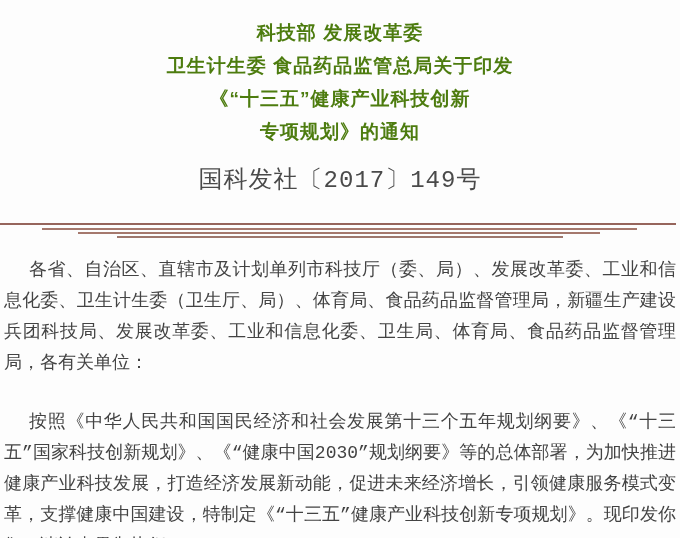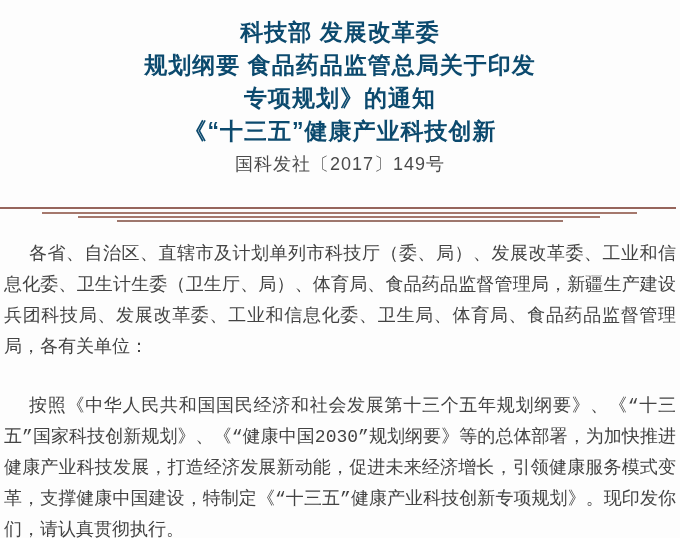--- a/index.html
+++ b/index.html
@@ -10,34 +10,35 @@
     height: 538px;
     background: #fdfdfd;
     overflow: hidden;
     font-family: "Liberation Sans", sans-serif;
   }
   .title-block {
     padding-top: 16px;
     text-align: center;
   }
   .title-line {
-    font-size: 23px;
+    font-size: 19px;
     line-height: 33px;
     font-weight: bold;
-    color: #0c4a6e;
+    color: #4d7c0f;
     letter-spacing: 1px;
   }
   .doc-number {
-    margin-top: 0;
+    margin-top: 16px;
     text-align: center;
-    font-size: 18px;
+    font-size: 24px;
     line-height: 33px;
     font-weight: normal;
     color: #4a4a4a;
     letter-spacing: 1px;
+    font-family: Liberation Mono, monospace;
   }
   .separator {
     position: relative;
     margin-top: 26px;
     height: 16px;
   }
   .sep-line {
     position: absolute;
     height: 1.5px;
   }
@@ -59,23 +60,23 @@
     font-family: Liberation Mono, monospace;
   }
 </style>
 </head>
 <body>
 
 <div class="page">
 
   <div class="title-block">
     <div class="title-line">科技部 发展改革委</div>
-    <div class="title-line">规划纲要 食品药品监管总局关于印发</div>
+    <div class="title-line">卫生计生委 食品药品监管总局关于印发</div>
+    <div class="title-line">《“十三五”健康产业科技创新</div>
     <div class="title-line">专项规划》的通知</div>
-    <div class="title-line">《“十三五”健康产业科技创新</div>
   </div>
 
   <div class="doc-number">国科发社〔2017〕149号</div>
 
   <div class="separator">
     <div class="sep-line sep-line-1"></div>
     <div class="sep-line sep-line-2"></div>
     <div class="sep-line sep-line-3"></div>
     <div class="sep-line sep-line-4"></div>
   </div>

